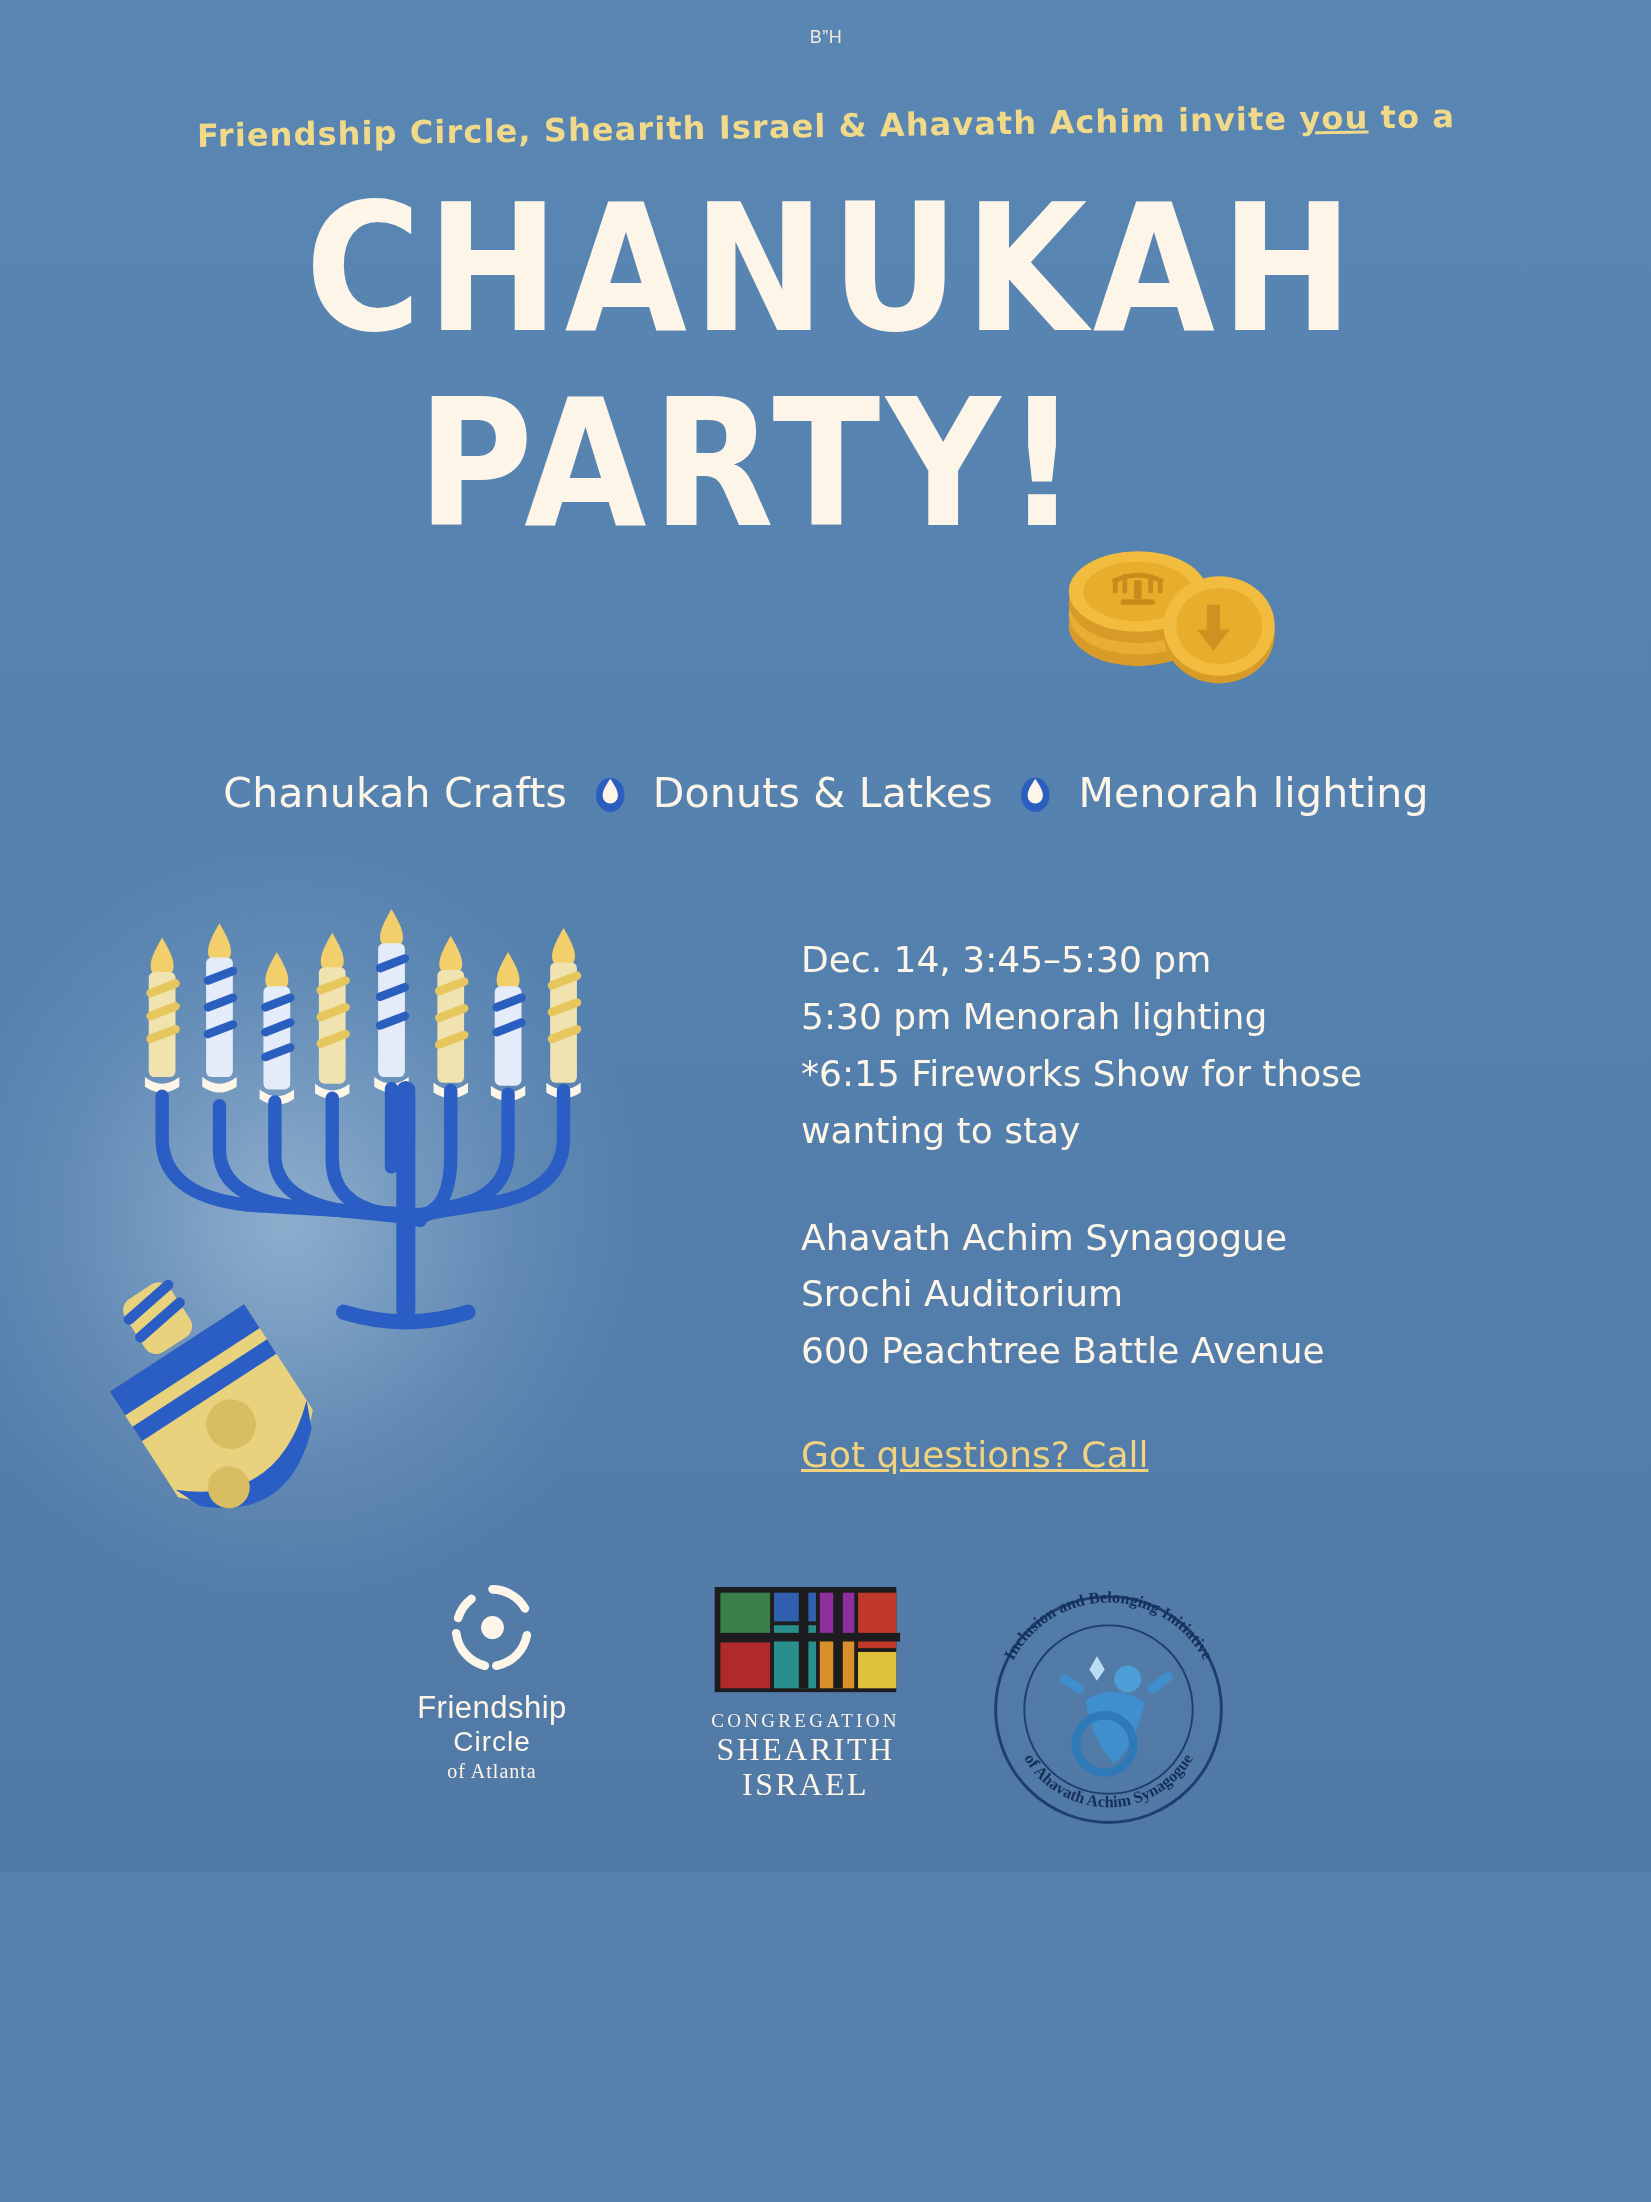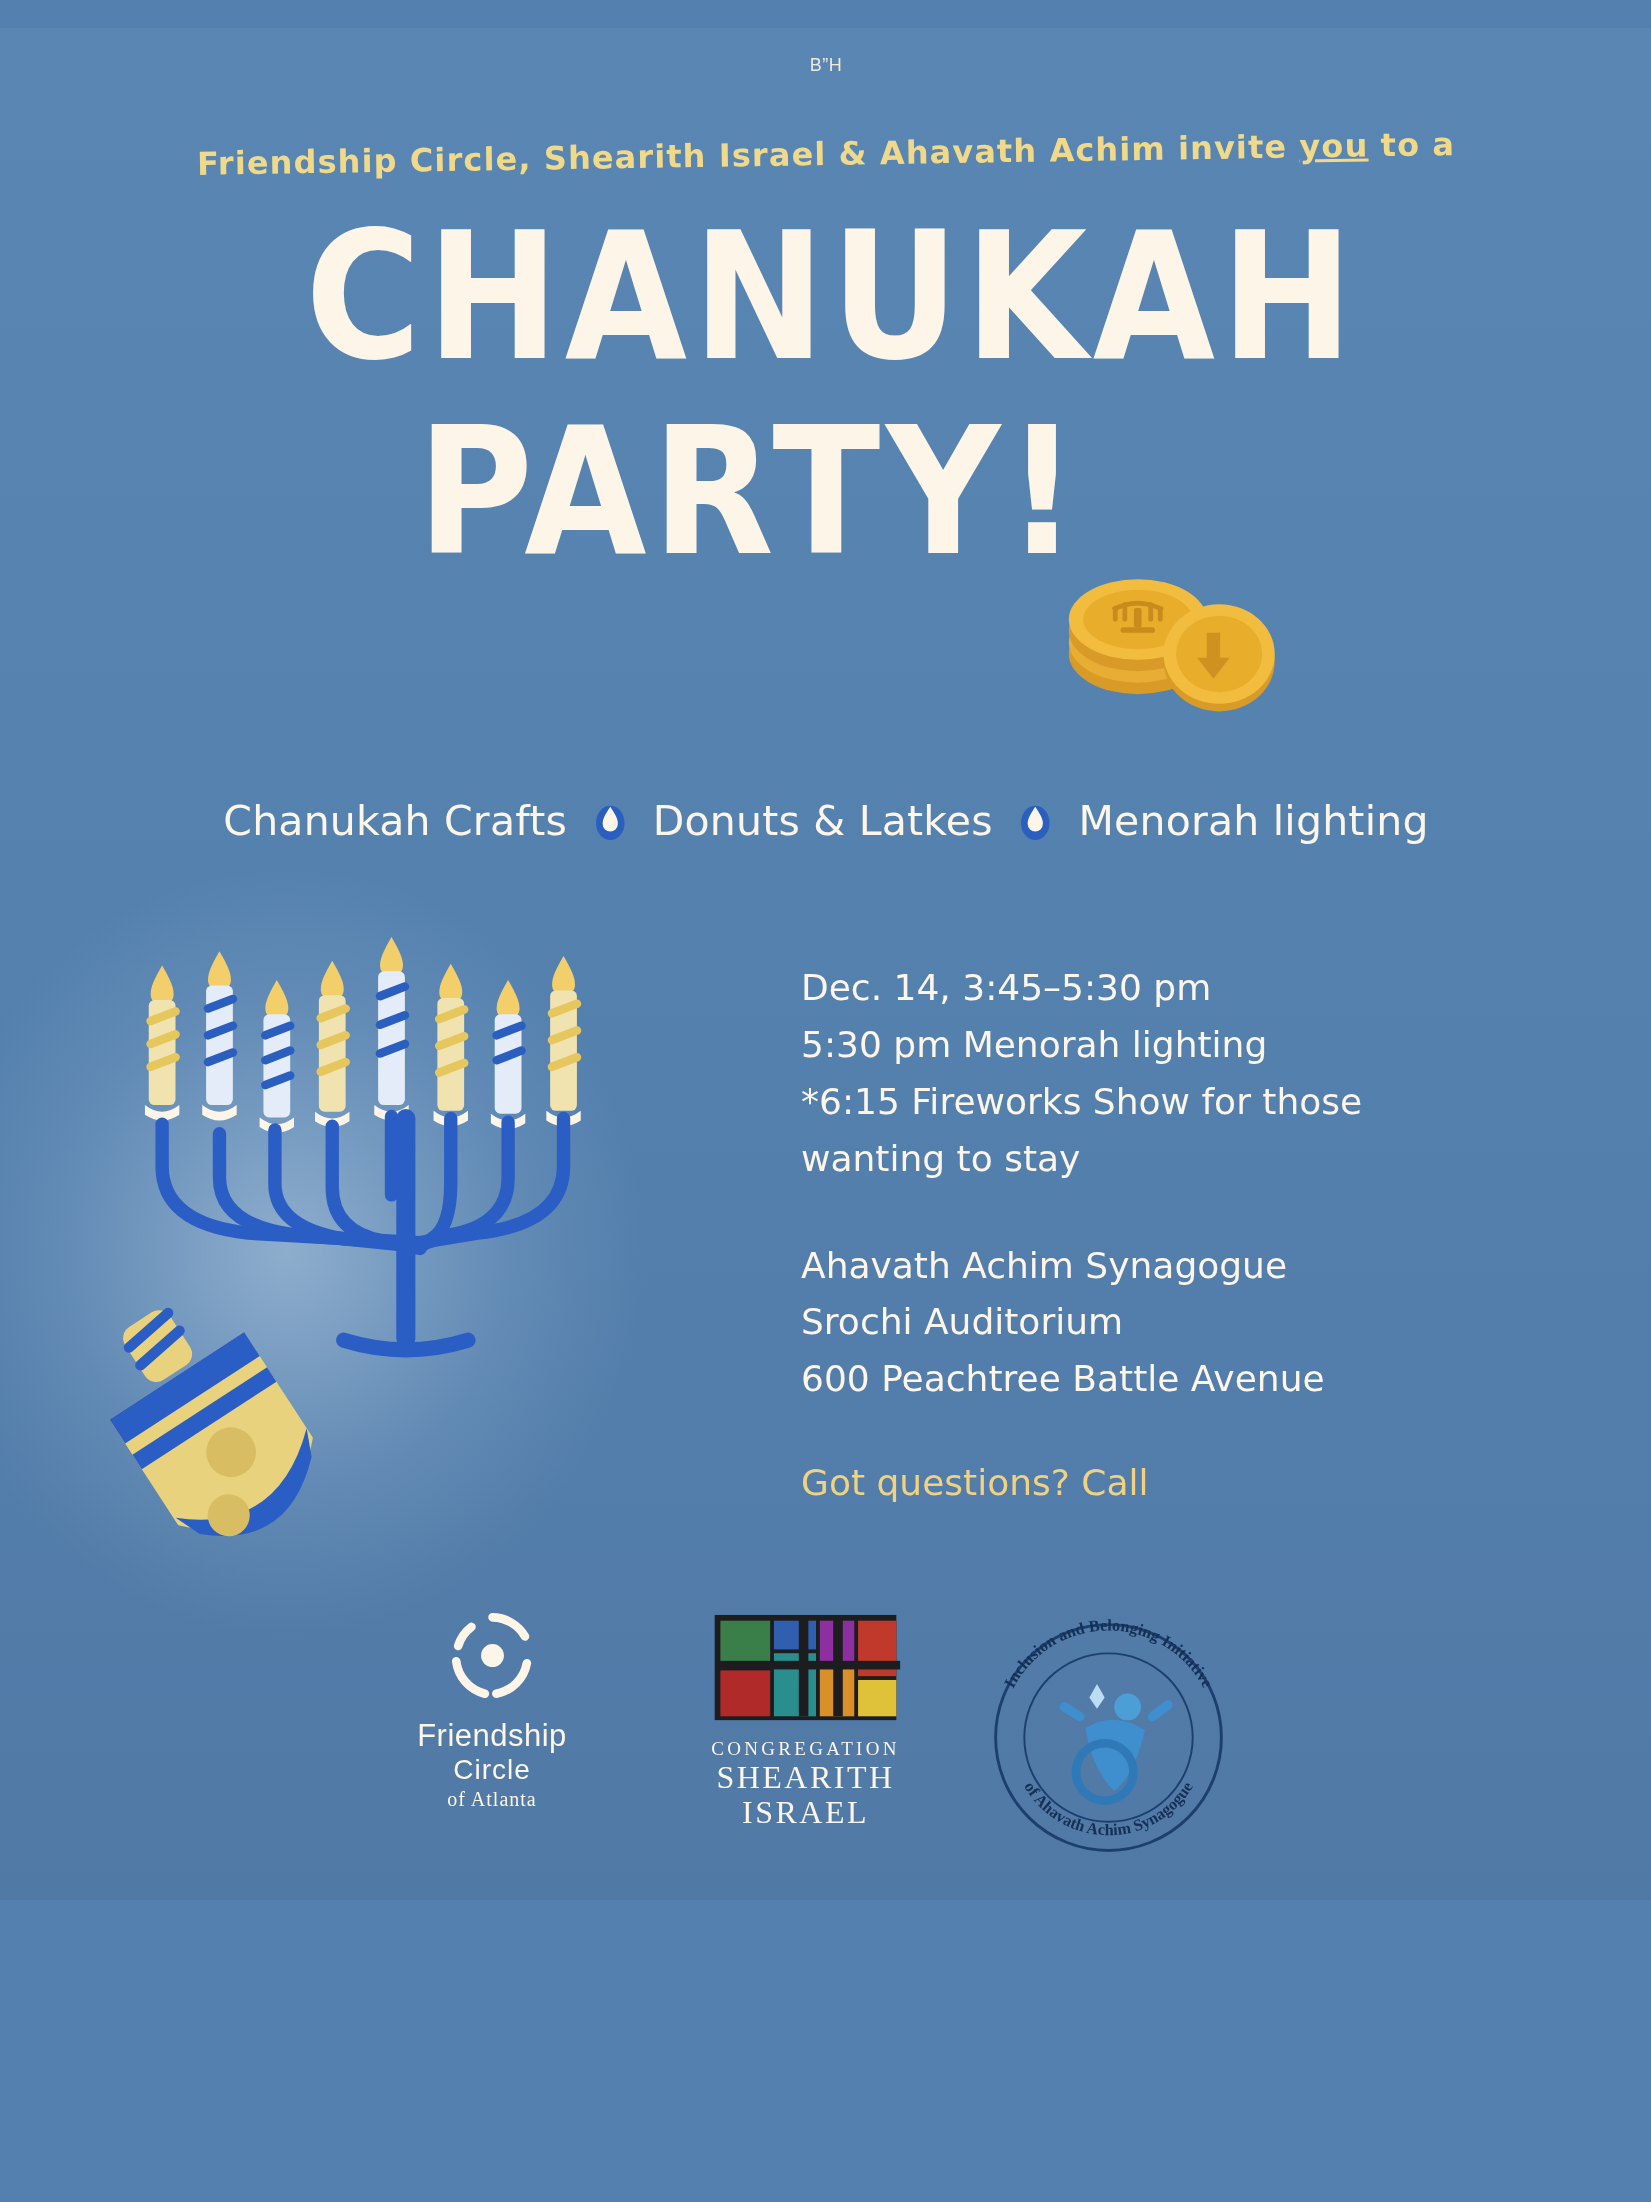--- a/index.html
+++ b/index.html
@@ -11,21 +11,20 @@
     overflow: hidden;
   }
   .poster {
     position: relative;
     width: 1652px;
     height: 1872px;
     background:
       radial-gradient(ellipse 497px 535px at 287px 1224px, rgba(190,212,232,0.55) 0%, rgba(150,182,212,0.22) 45%, rgba(84,128,176,0) 72%),
       linear-gradient(180deg, #5a86b4 0%, #5480ae 55%, #5179a6 100%);
     overflow: hidden;
-    margin-top: 28px;
   }
 
   
   .bh {
     position: absolute;
     top: 27px; left: 0; right: 0;
     text-align: center;
     color: #f2ead8;
     font-size: 18px;
     letter-spacing: 0.5px;
@@ -100,21 +99,21 @@
   .info {
     position: absolute;
     left: 801px; top: 932px;
     width: 784px;
     color: #fdf6e8;
     font-size: 36px;
     line-height: 1.58;
     font-family: "DejaVu Sans", sans-serif;
   }
   .info .group { margin-bottom: 50px; }
-  .info .group:last-child { margin-bottom: 0; }
+  .info .group:last-child { margin-bottom: 0; text-decoration: underline; }
   .contact {
     color: #f0d281;
     line-height: 1.38;
   }
 
   
   .logos {
     position: absolute;
     left: 0; right: 0; bottom: 38px;
     height: 268px;

